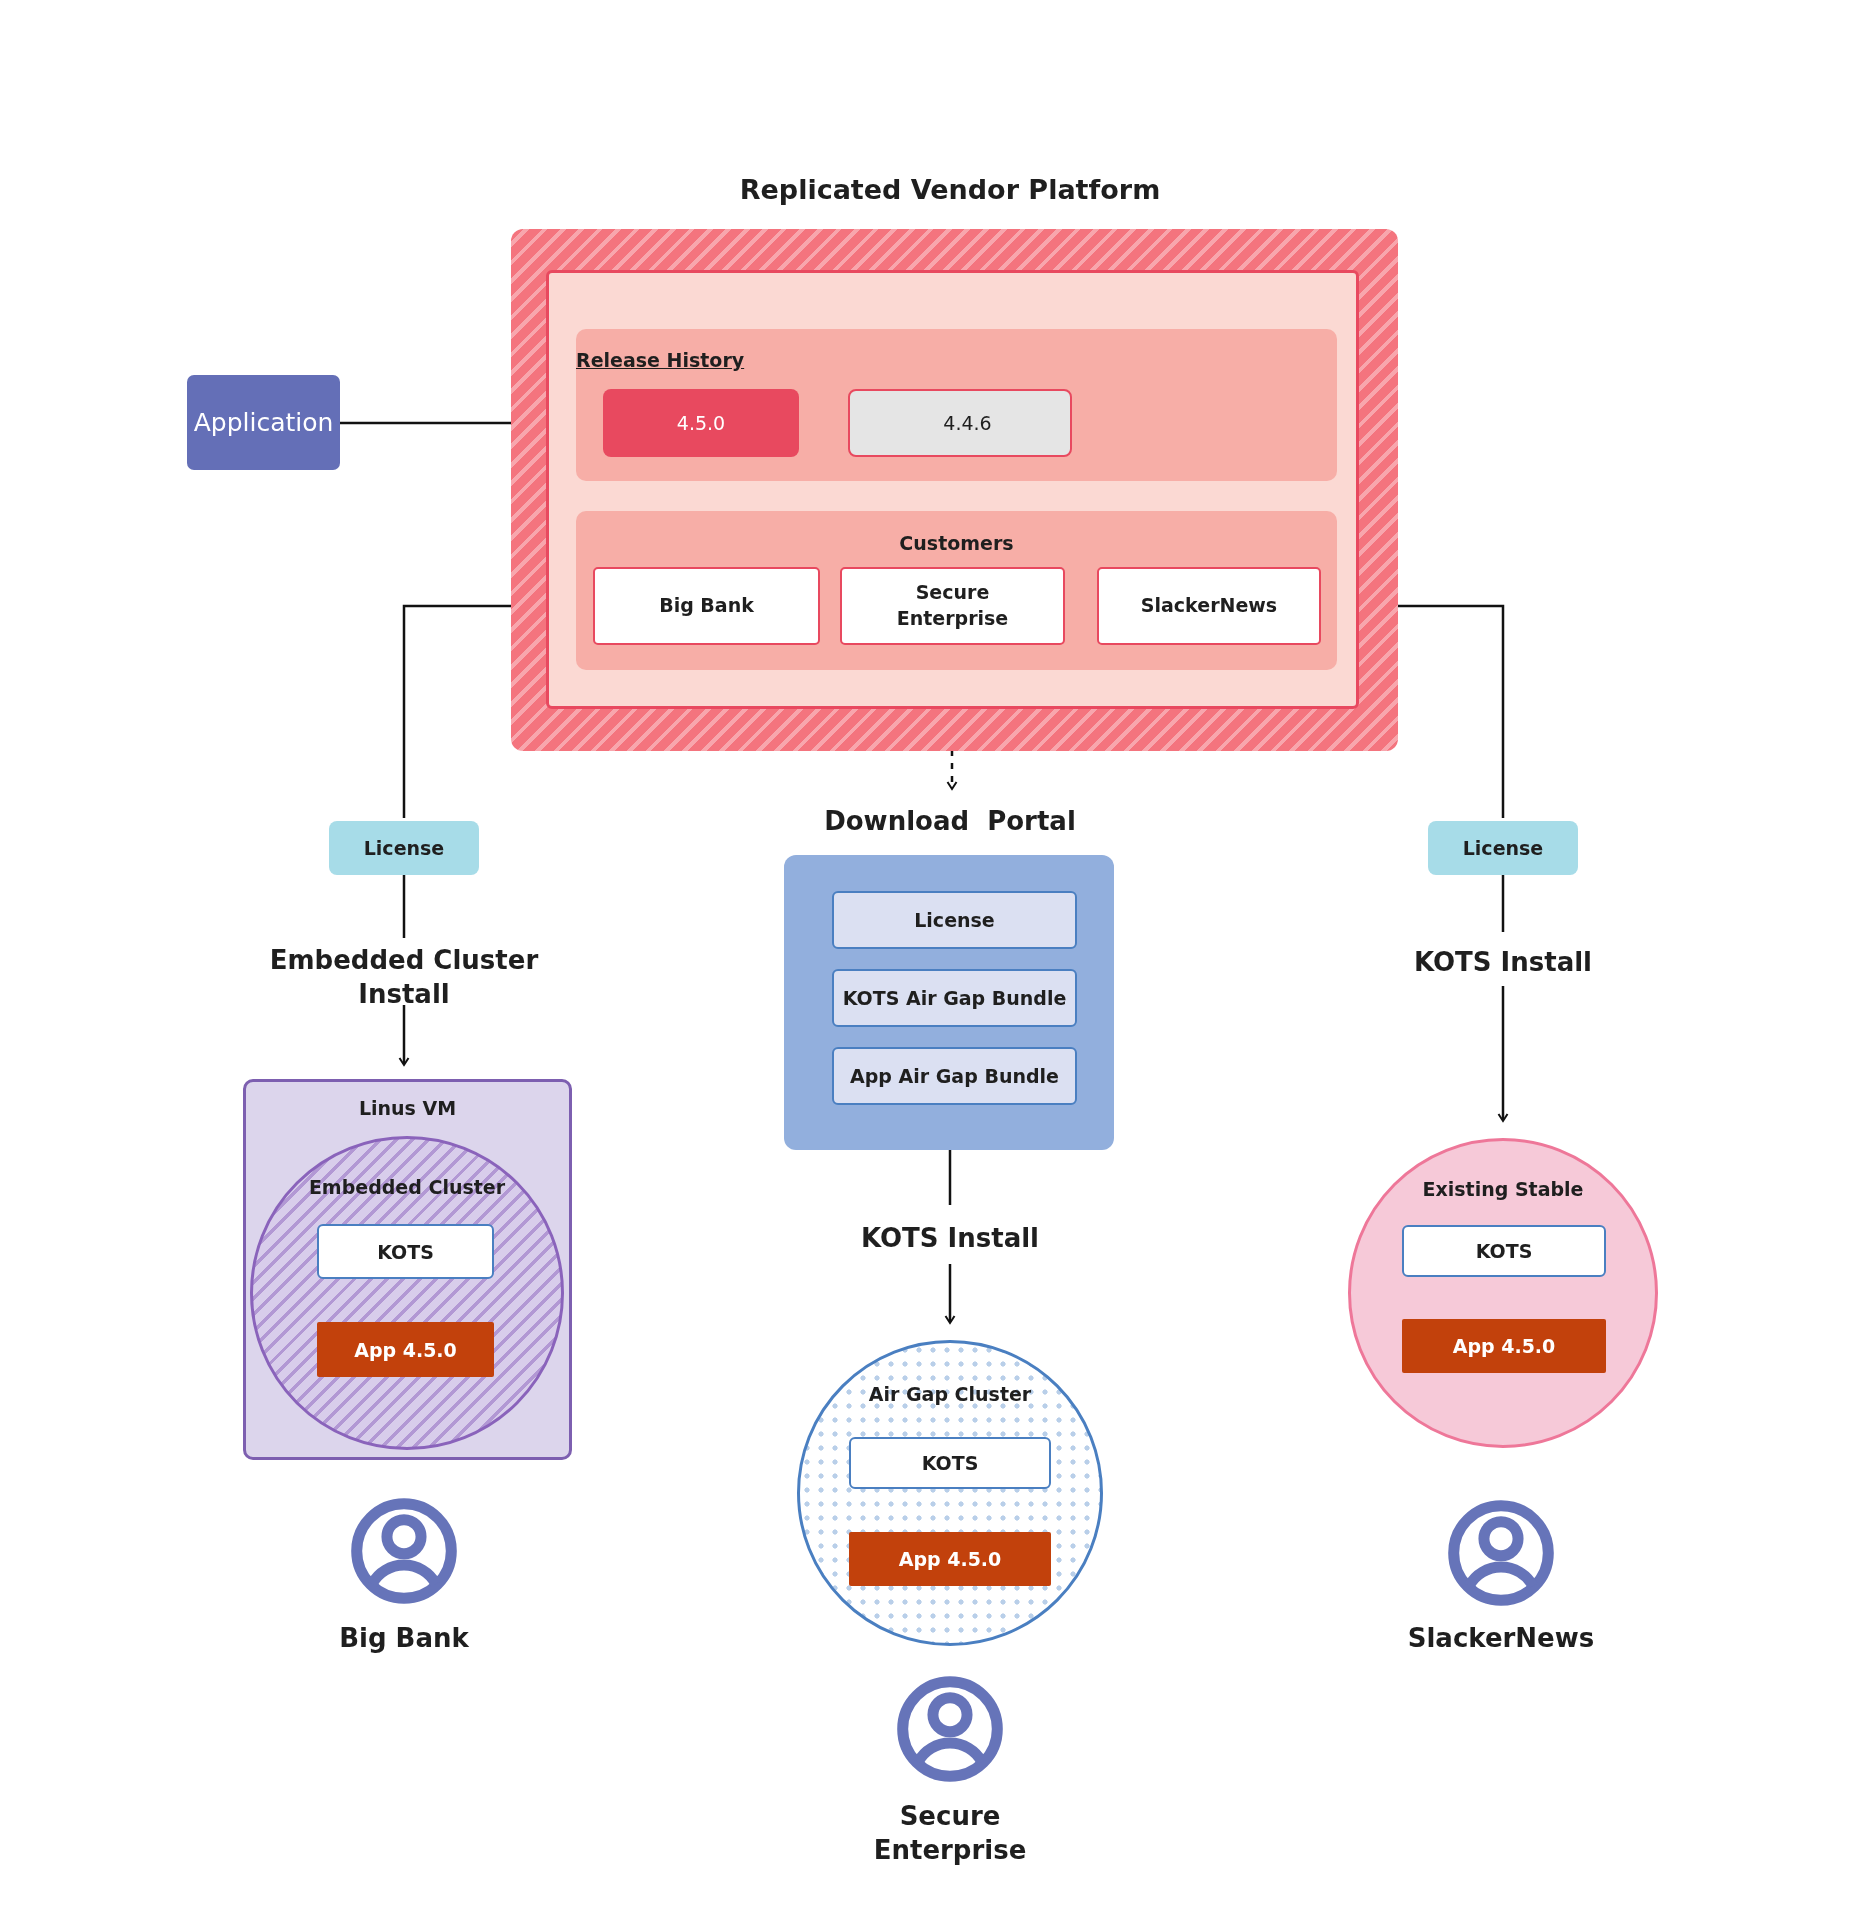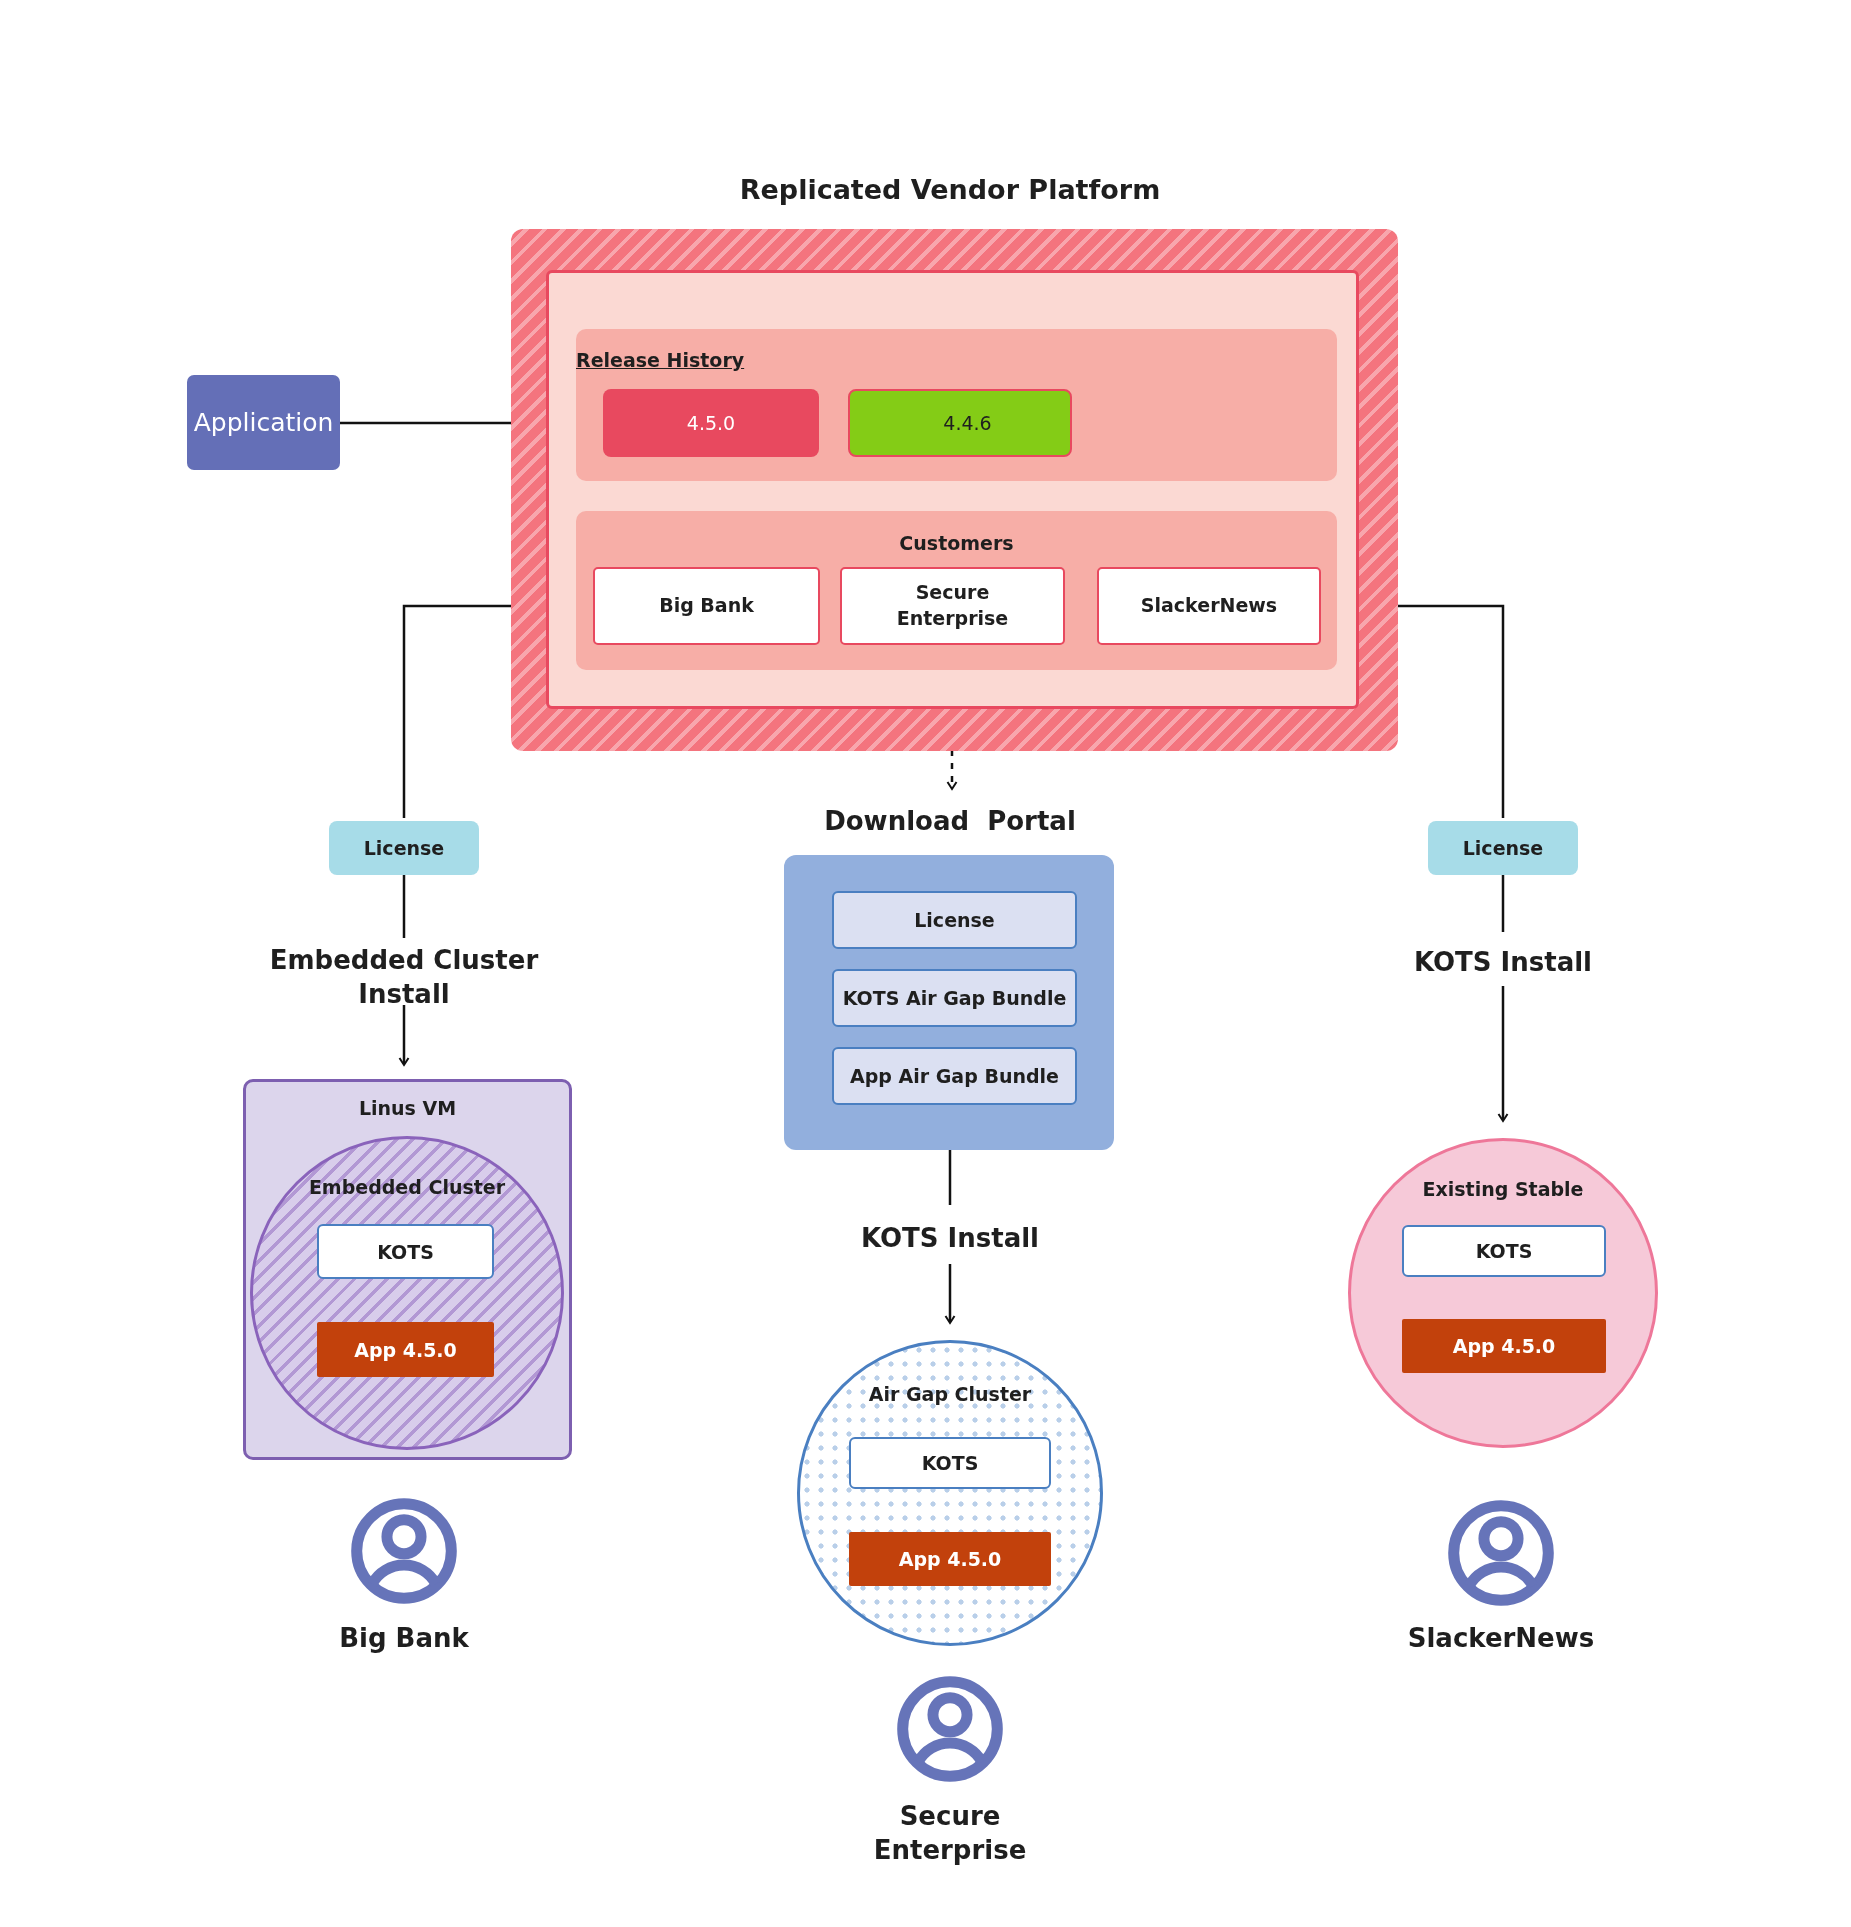--- a/index.html
+++ b/index.html
@@ -14,23 +14,23 @@
 
   
   #title{left:600px;top:174px;width:700px;font-size:27px;font-weight:600;text-align:center;}
   #hatch-box{left:511px;top:229px;width:887px;height:522px;border-radius:12px;
     background:repeating-linear-gradient(135deg,#f4747e 0 9px,#f8a6ad 9px 13px);}
   #stable-box{left:546px;top:270px;width:813px;height:439px;background:#fbd9d3;
     border:3px solid #e8495f;border-radius:6px;box-sizing:border-box;}
   #stable-label{left:546px;top:291px;width:813px;font-size:19px;font-weight:600;text-align:center;margin-top:47px;}
   #release-box{left:576px;top:329px;width:761px;height:152px;background:#f7aea7;border-radius:10px;}
   #release-label{left:576px;top:349px;width:736px;font-size:19px;font-weight:600;text-align:left;text-decoration:underline;}
-  #rel-450{left:603px;top:389px;width:216px;height:68px;background:#e8495f;border-radius:8px;
+  #rel-450{left:603px;top:389px;width:196px;height:68px;background:#e8495f;border-radius:8px;
     color:#ffffff;font-size:19px;}
-  #rel-446{left:848px;top:389px;width:224px;height:68px;background:#84cc16;border-radius:8px;
+  #rel-446{left:848px;top:389px;width:224px;height:68px;background:#e5e5e5;border-radius:8px;
     border:2px solid #e8495f;box-sizing:border-box;font-size:19px;padding-left:15px;}
   #customers-box{left:576px;top:511px;width:761px;height:159px;background:#f7aea7;border-radius:10px;}
   #customers-label{left:576px;top:532px;width:761px;font-size:19px;font-weight:600;text-align:center;}
   .cust{background:#ffffff;border:2px solid #e8495f;border-radius:5px;box-sizing:border-box;
     font-size:19px;font-weight:600;line-height:1.35;}
   #cust-1{left:593px;top:567px;width:227px;height:78px;}
   #cust-2{left:840px;top:567px;width:225px;height:78px;}
   #cust-3{left:1097px;top:567px;width:224px;height:78px;}
   #application{left:187px;top:375px;width:153px;height:95px;background:#646fb7;border-radius:7px;
     color:#ffffff;font-size:25px;}

